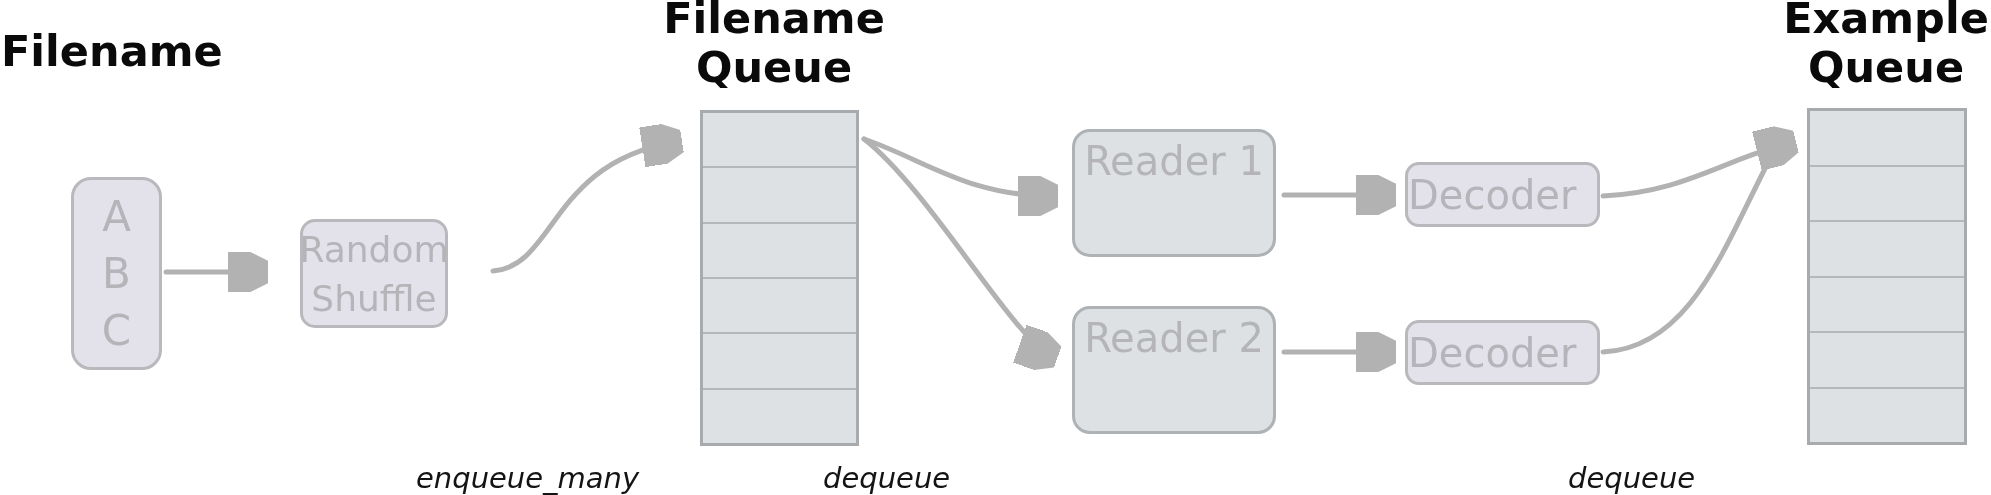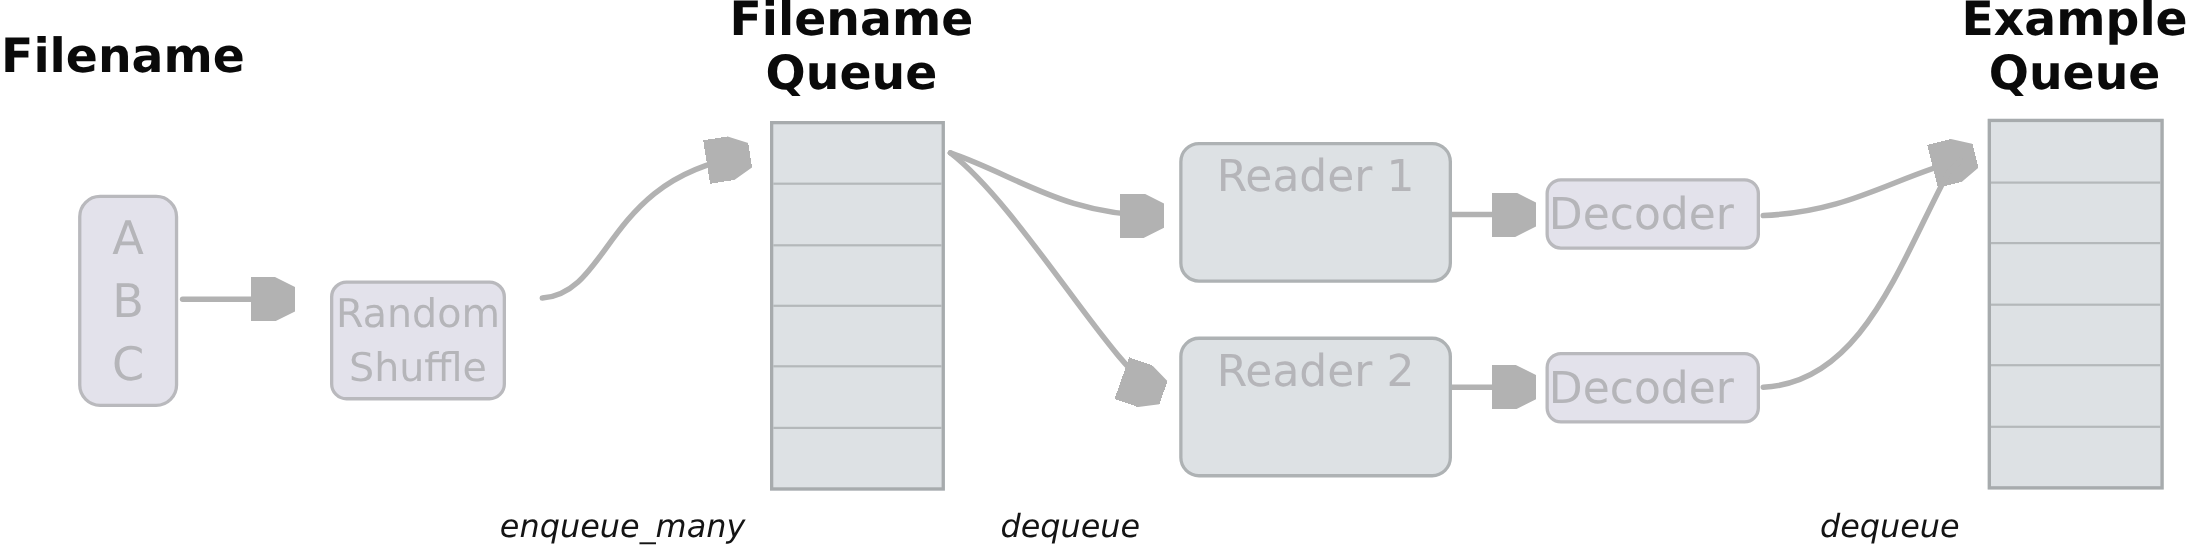--- a/index.html
+++ b/index.html
@@ -25,45 +25,45 @@
   .t-eq{left:1686px;top:-6px;width:400px;text-align:center;}
   .box{position:absolute;box-sizing:border-box;color:var(--box_text);}
   .lav{background:var(--lavender_fill);border:3px solid var(--lavender_border);}
   .gry{background:var(--gray_fill);border:3px solid var(--gray_border);}
   .abc{
     left:71px;top:177px;width:91px;height:193px;border-radius:20px;
     display:flex;flex-direction:column;justify-content:center;align-items:center;
     font-size:42px;line-height:57px;
   }
   .rs{
-    left:300px;top:219px;width:160px;height:109px;border-radius:15px;
+    left:300px;top:219px;width:148px;height:109px;border-radius:15px;
     display:flex;justify-content:center;align-items:center;text-align:center;
-    font-size:36px;line-height:49px;white-space:pre-line;margin-top:36px;
+    font-size:36px;line-height:49px;white-space:pre-line;
   }
   .reader{
-    left:1072px;width:248px;height:128px;border-radius:18px;
+    left:1072px;width:204px;height:128px;border-radius:18px;
     display:flex;justify-content:center;align-items:flex-start;
     padding-top:6px;font-size:40px;
   }
   .r1{top:129px;} .r2{top:306px;}
   .decoder{
     left:1405px;width:195px;height:65px;border-radius:14px;
     display:flex;justify-content:flex-start;align-items:center;font-size:40px;
   }
   .d1{top:162px;} .d2{top:320px;}
   .queue{
     position:absolute;box-sizing:border-box;border:3px solid var(--queue_border);
     background:var(--gray_fill);display:flex;flex-direction:column;
   }
   .fq{left:700px;top:110px;width:159px;height:336px;}
   .eq{left:1807px;top:108px;width:160px;height:337px;}
   .queue-cell{flex:1;border-top:2px solid var(--queue_cell_line);}
   .queue-cell:first-child{border-top:none;}
   .oplabel{
-    position:absolute;top:461px;width:300px;text-align:center;
+    position:absolute;top:461px;width:300px;text-align:left;
     font-style:italic;font-size:29px;color:var(--label_text);
   }
   .l-em{left:416px;} .l-dq{left:823px;}
   .l-en{left:1568px;}
 </style>
 </head>
 <body>
 
 <div class="canvas">
 

